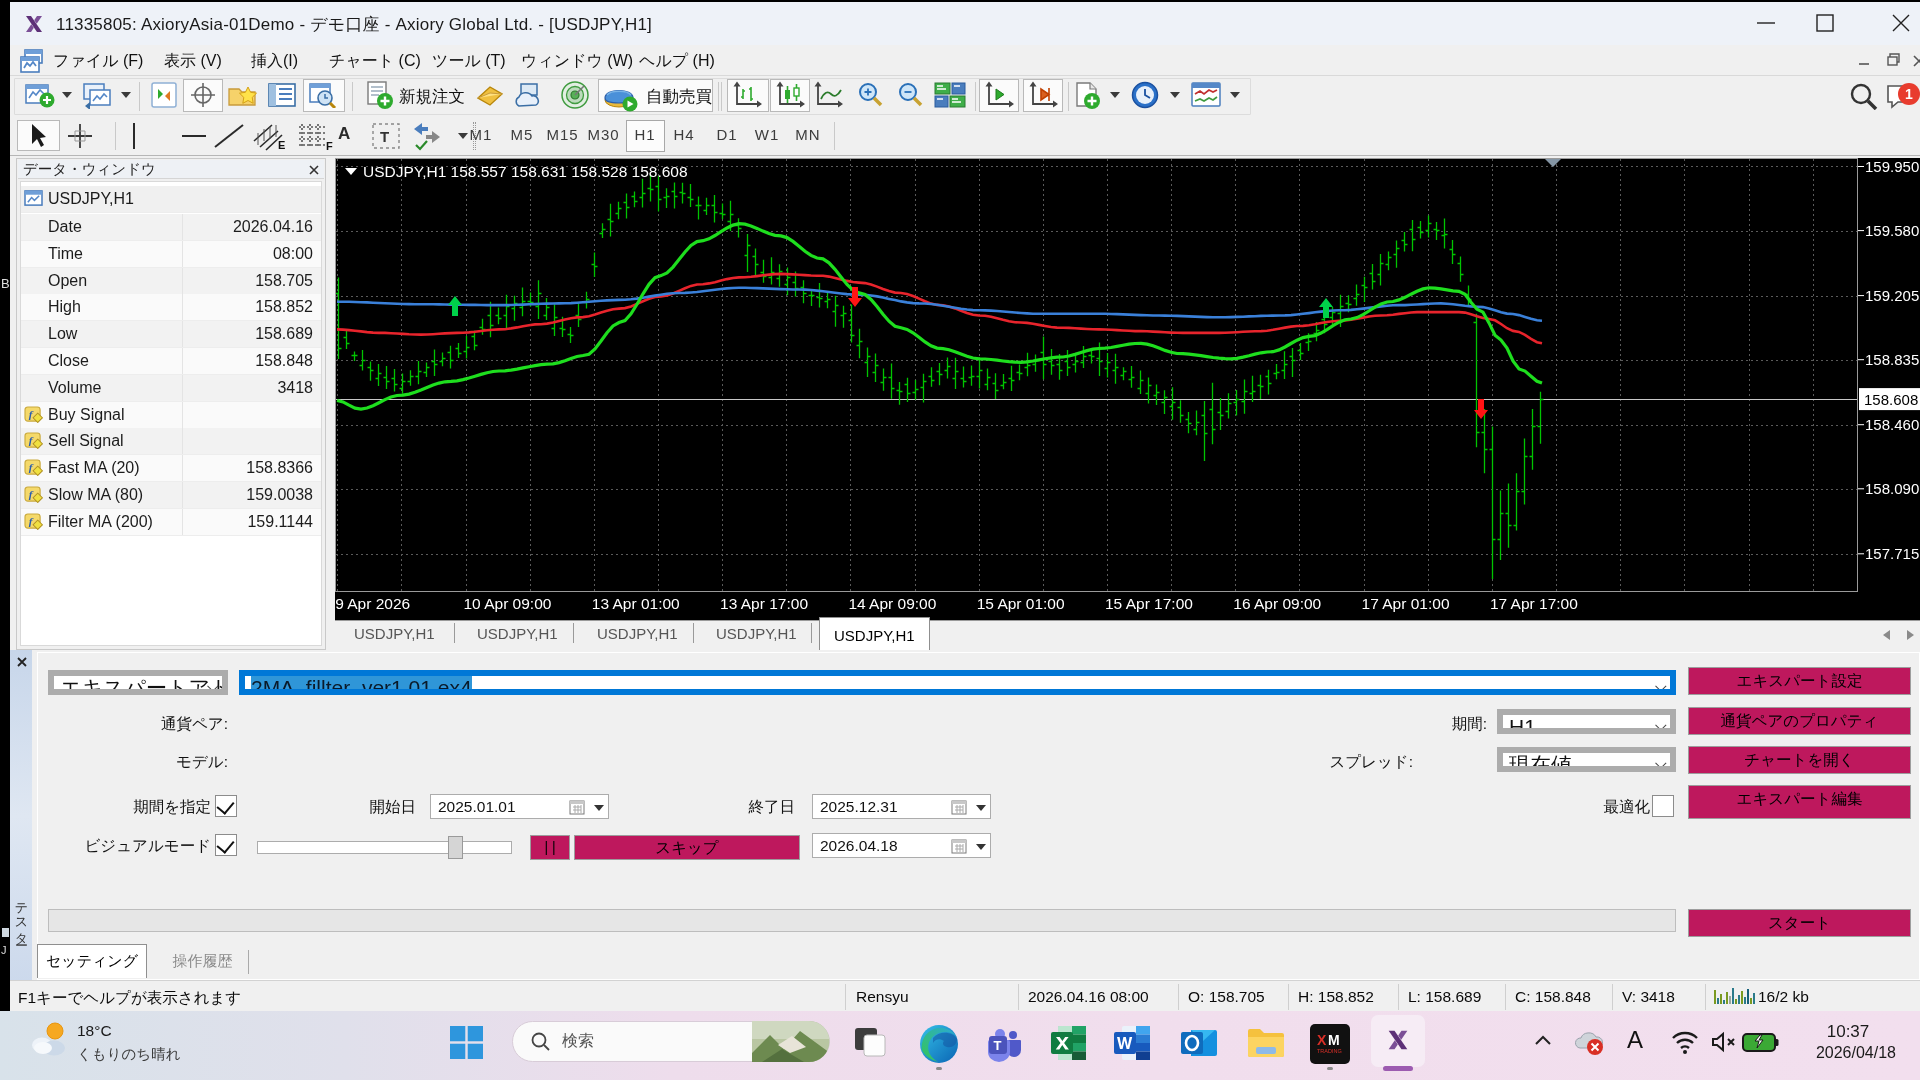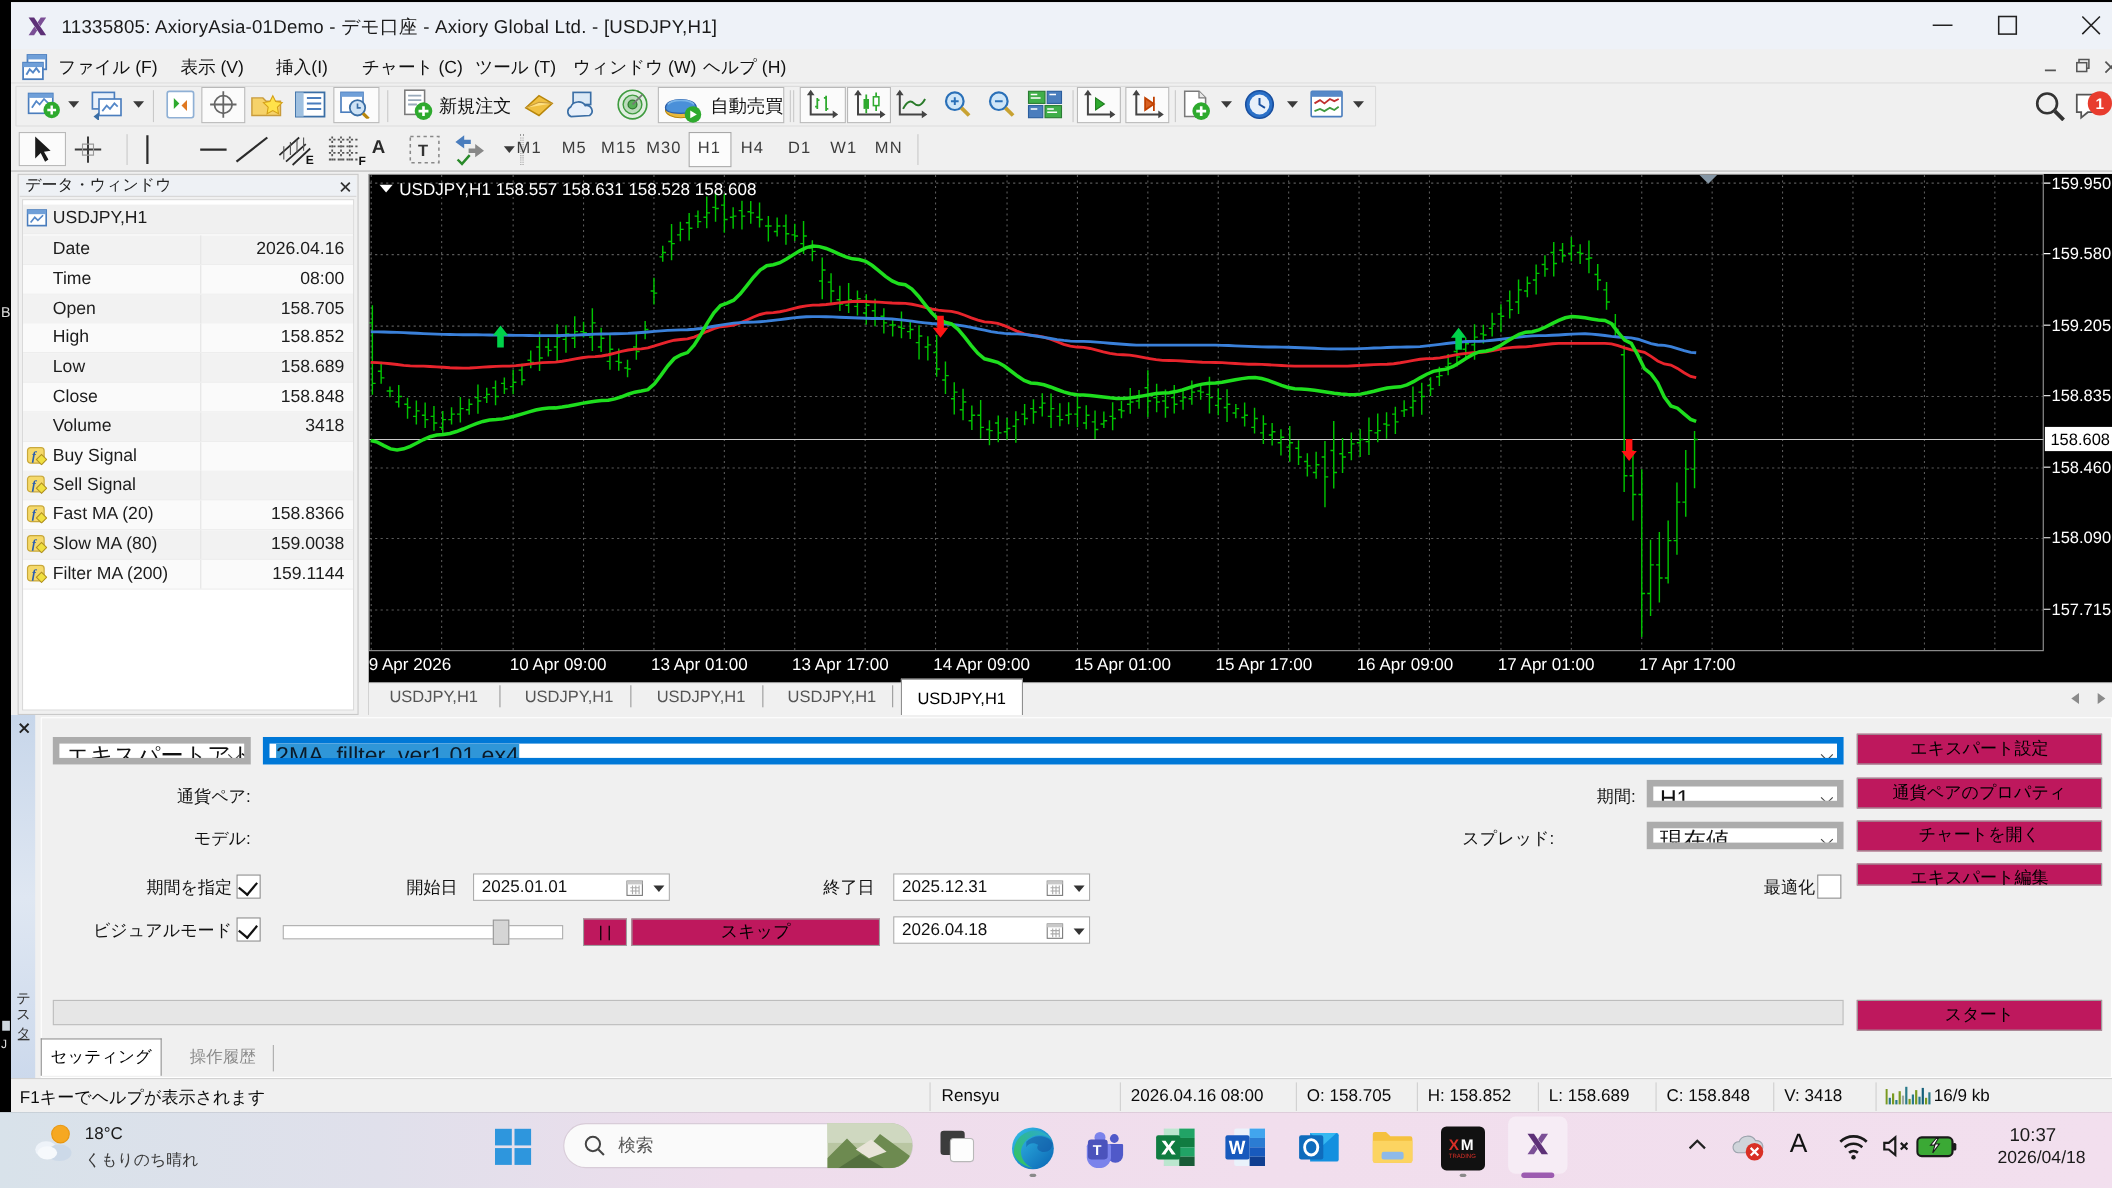--- a/index.html
+++ b/index.html
@@ -539,36 +539,36 @@
 <div class="tbtn" style="left:564px;top:185px;width:226px;height:25px;line-height:23px">スキップ</div>
 <div class="dfield" style="left:802px;top:183px;width:179px">2026.04.18<svg class="abs" style="right:22px;top:4px" width="17" height="17" viewBox="0 0 17 17">
         <rect x="1" y="2" width="14" height="13" fill="#fff" stroke="#7a7a7a"></rect>
         <rect x="1" y="2" width="14" height="3" fill="#c8c8c8"></rect>
         <path d="M4 8 h8 M4 11 h8 M6 6 v8 M9 6 v8 M12 6 v8" stroke="#aaa" stroke-width="1"></path>
       </svg><i class="abs" style="right:4px;top:10px;width:0;height:0;border-left:5px solid transparent;border-right:5px solid transparent;border-top:6px solid #333"></i></div>
 <div class="abs" style="left:38px;top:259px;width:1628px;height:23px;background:#e6e6e6;border:1px solid #bdbdbd"></div>
 <div class="tbtn" style="left:1678px;top:17px;width:223px;height:28px;line-height:26px">エキスパート設定</div>
 <div class="tbtn" style="left:1678px;top:57px;width:223px;height:28px;line-height:26px">通貨ペアのプロパティ</div>
 <div class="tbtn" style="left:1678px;top:96px;width:223px;height:28px;line-height:26px">チャートを開く</div>
-<div class="tbtn" style="left:1678px;top:135px;width:223px;height:20px;line-height:26px">エキスパート編集</div>
+<div class="tbtn" style="left:1678px;top:135px;width:223px;height:34px;line-height:26px">エキスパート編集</div>
 <div class="tbtn" style="left:1678px;top:259px;width:223px;height:28px;line-height:26px">スタート</div>
 <div class="abs" style="left:27px;top:294px;width:110px;height:34px;background:#fff;border:1px solid #8f8f8f;border-bottom:none;text-align:center;font-size:15px;line-height:32px;color:#000;z-index:2">セッティング</div>
 <div class="abs" style="left:150px;top:296px;width:85px;text-align:center;font-size:15px;line-height:30px;color:#8a8a8a">操作履歴</div>
 <i style="position:absolute;left:238px;top:300px;width:1px;height:24px;background:#aaa"></i>
 </div>
 <div id="statusbar">
 <span style="left:8px">F1キーでヘルプが表示されます</span>
 <span style="left:846px">Rensyu</span>
 <span style="left:1018px">2026.04.16 08:00</span>
 <span style="left:1178px">O: 158.705</span>
 <span style="left:1288px">H: 158.852</span>
 <span style="left:1398px">L: 158.689</span>
 <span style="left:1505px">C: 158.848</span>
 <span style="left:1612px">V: 3418</span>
-<span style="left:1748px">16/9 kb</span>
+<span style="left:1748px">16/2 kb</span>
 <i class="vs" style="left:835px"></i>
 <i class="vs" style="left:1008px"></i>
 <i class="vs" style="left:1168px"></i>
 <i class="vs" style="left:1278px"></i>
 <i class="vs" style="left:1388px"></i>
 <i class="vs" style="left:1495px"></i>
 <i class="vs" style="left:1602px"></i>
 <i class="vs" style="left:1695px"></i>
 <svg class="abs" style="left:1704px;top:5px" width="44" height="20">
       <rect x="0" y="4" width="2" height="14" fill="#7a9a20"></rect>

